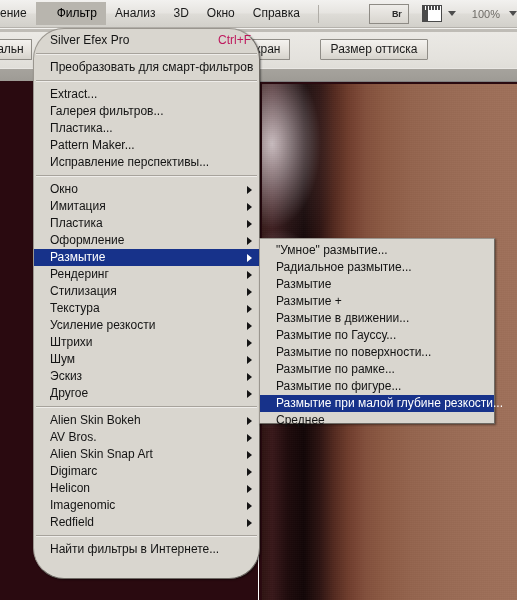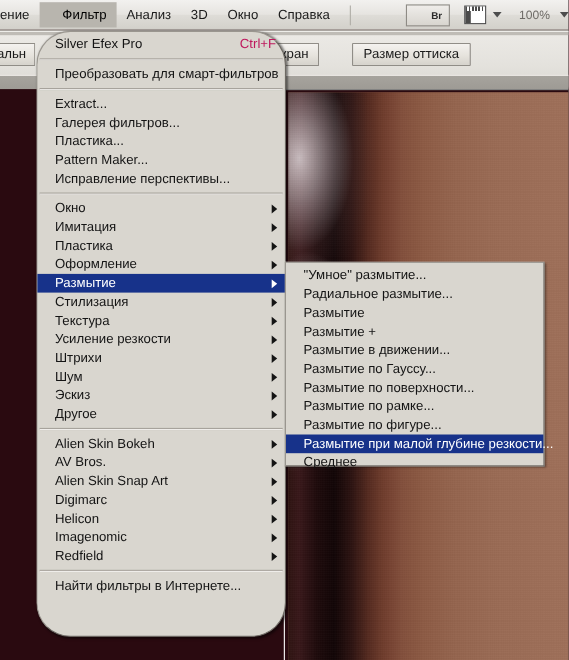--- a/index.html
+++ b/index.html
@@ -362,20 +362,24 @@
       </div>
       <div class="mrow">
         <span class="lbl">Оформление</span>
         <span class="arrow"></span>
       </div>
       <div class="mrow sel">
         <span class="lbl">Размытие</span>
         <span class="arrow"></span>
       </div>
       <div class="mrow">
+        <span class="lbl">Рендеринг</span>
+        <span class="arrow"></span>
+      </div>
+      <div class="mrow">
         <span class="lbl">Стилизация</span>
         <span class="arrow"></span>
       </div>
       <div class="mrow">
         <span class="lbl">Текстура</span>
         <span class="arrow"></span>
       </div>
       <div class="mrow">
         <span class="lbl">Усиление резкости</span>
         <span class="arrow"></span>

